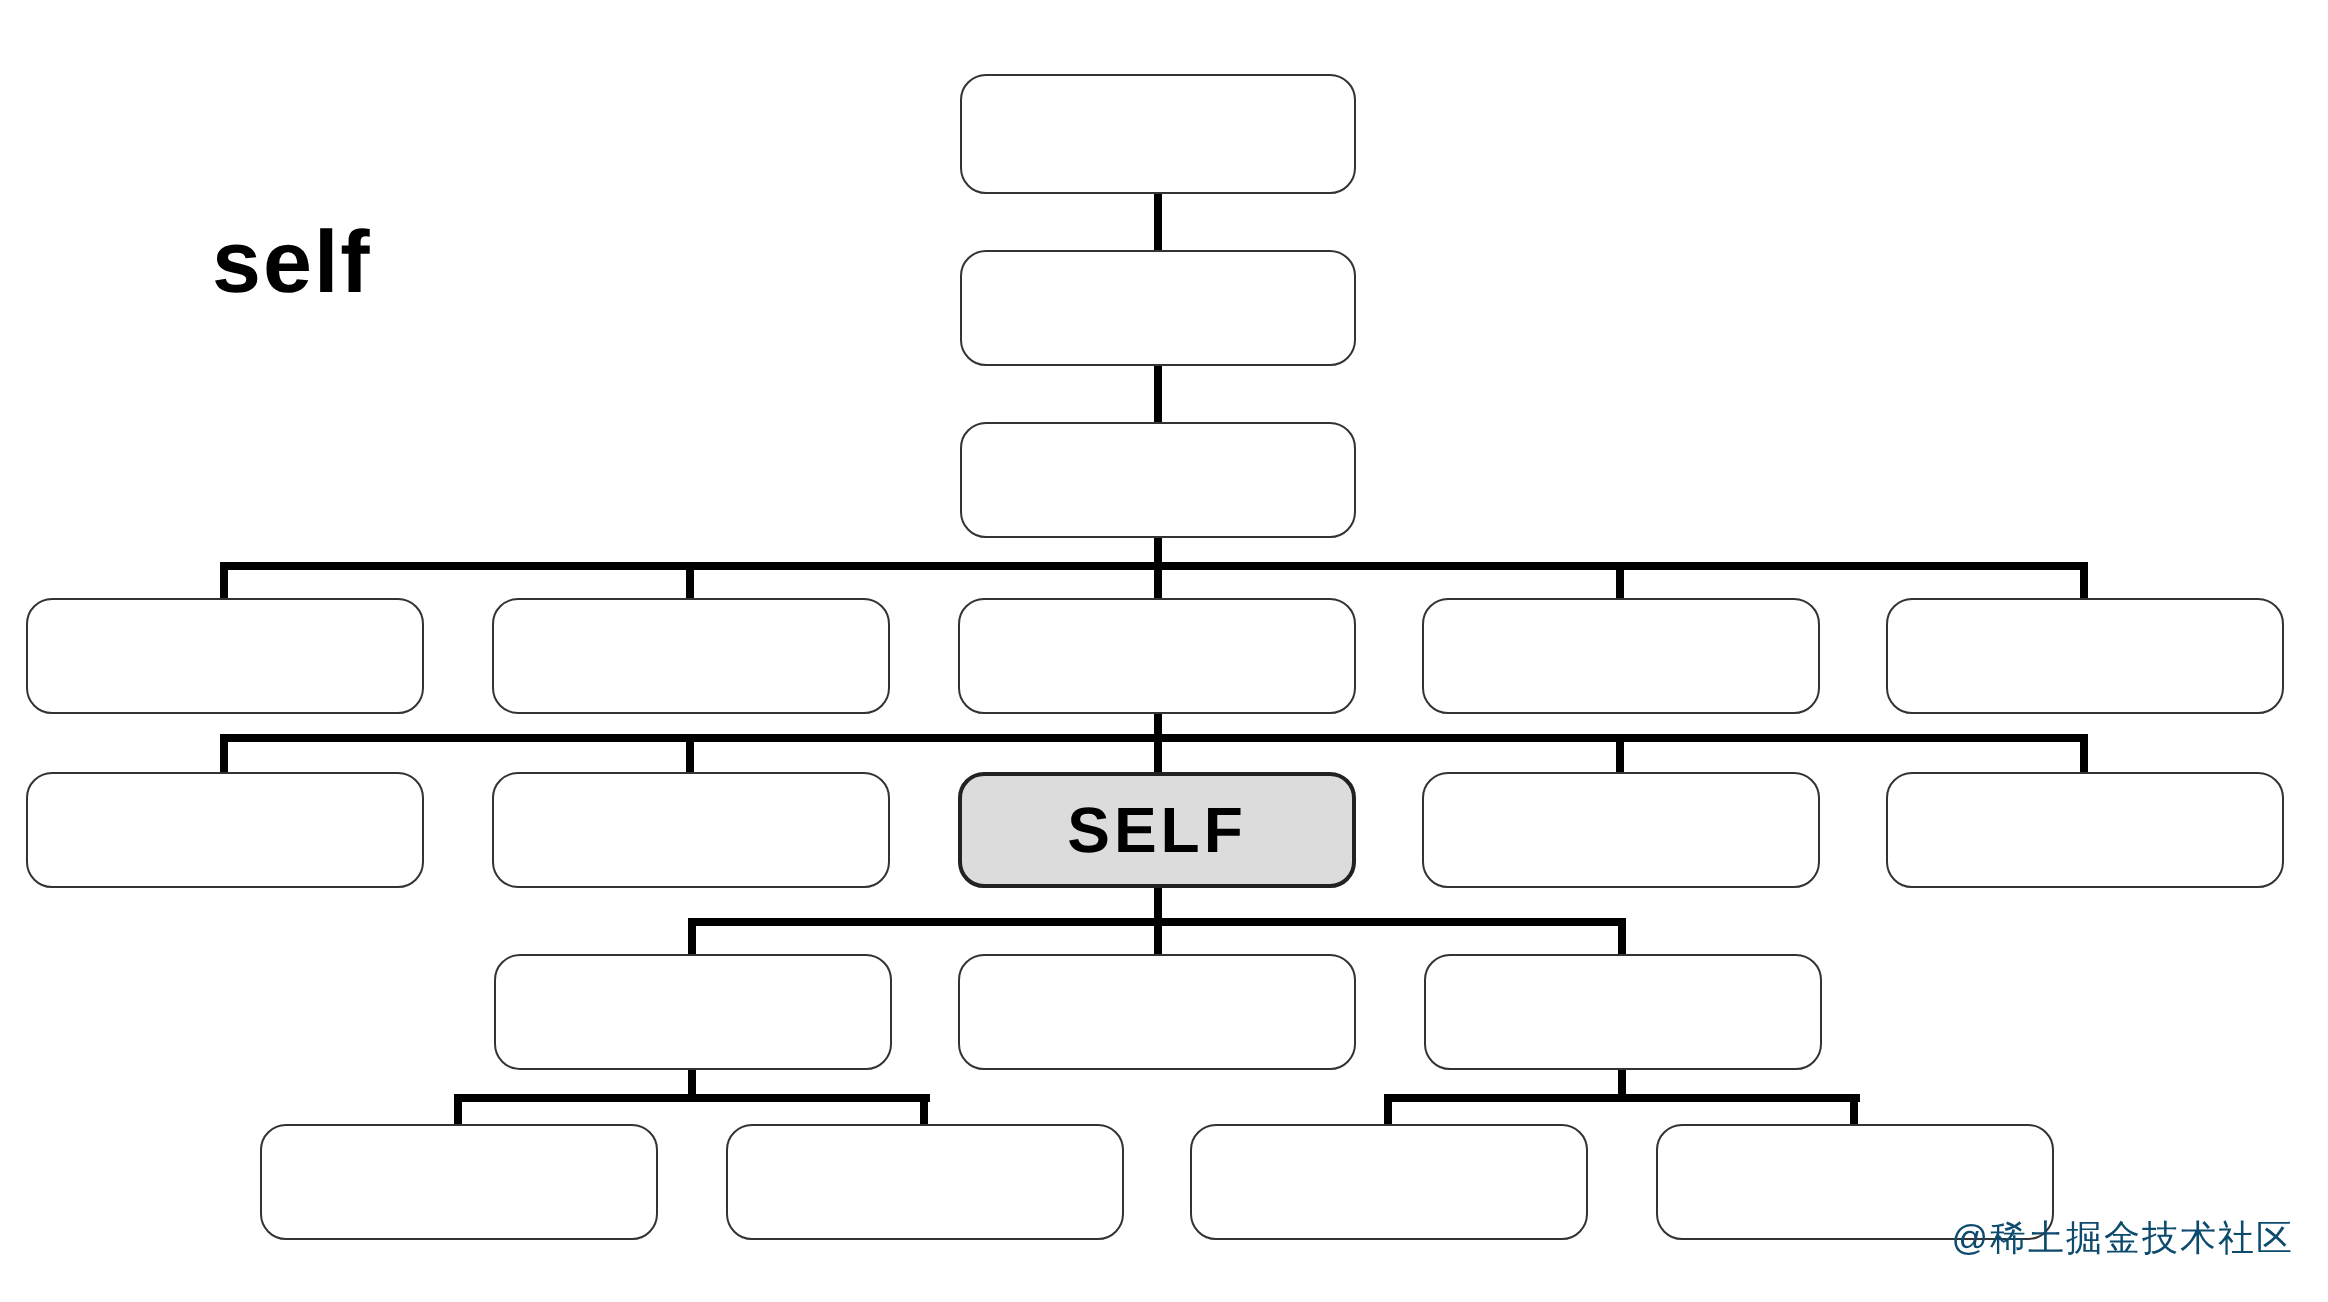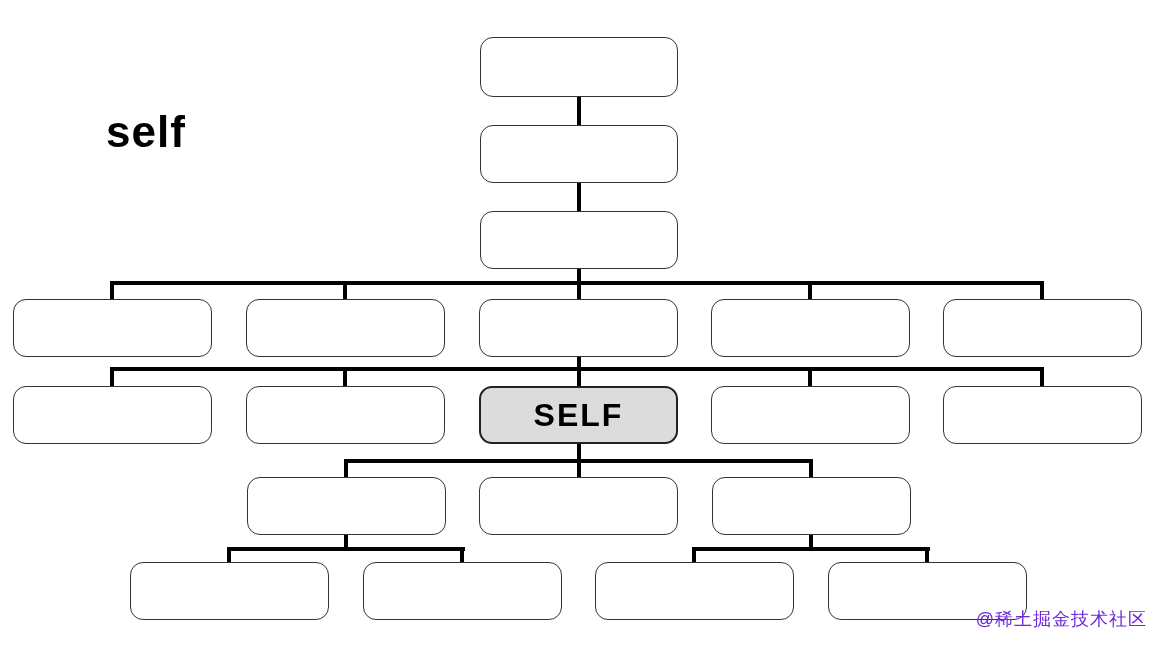--- a/index.html
+++ b/index.html
@@ -46,21 +46,21 @@
   }
   .line {
     position: absolute;
     background: #000000;
   }
   .watermark {
     position: absolute;
     top: 607px;
     right: 17px;
     font-size: 18px;
-    color: #6d28d9;
+    color: #0c4a6e;
     letter-spacing: 1px;
     user-select: none;
   }
 </style>
 </head>
 <body>
 
 <div class="stage">
   <div class="corner-label">self</div>
 

